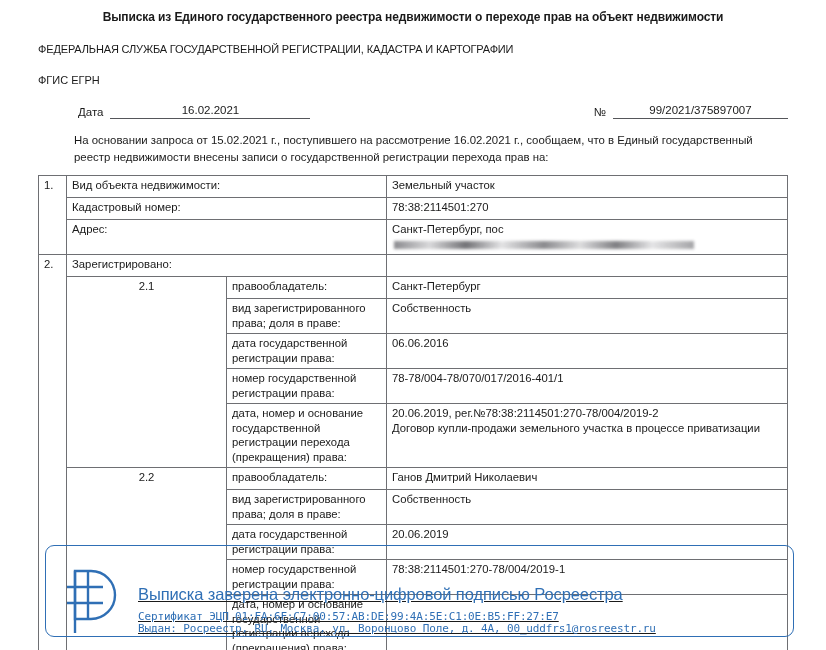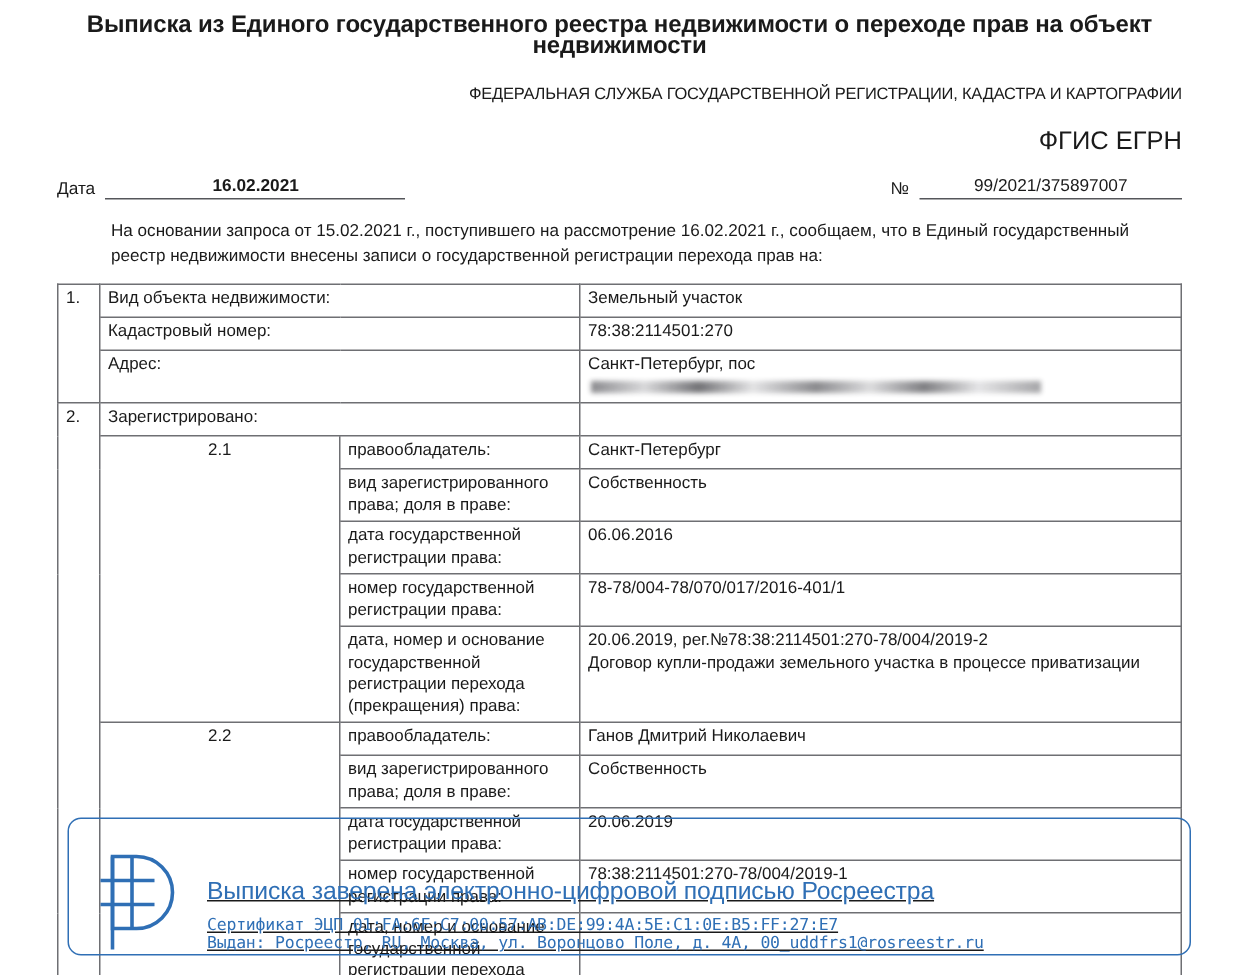--- a/index.html
+++ b/index.html
@@ -20,64 +20,64 @@
     position: relative;
     width: 826px;
     height: 650px;
     box-sizing: border-box;
     padding: 0 38px;
   }
 
   
   .doc-title {
     text-align: center;
-    font-size: 16px;
+    font-size: 12px;
     font-weight: bold;
     letter-spacing: -0.1px;
     margin: 0;
     padding-top: 10px;
     line-height: 14px;
   }
   .agency {
-    text-align: right;
+    text-align: left;
     font-size: 11px;
     margin: 0;
     padding-top: 18px;
     letter-spacing: -0.15px;
     line-height: 14px;
   }
   .system {
-    text-align: right;
-    font-size: 17px;
+    text-align: left;
+    font-size: 11px;
     margin: 0;
     padding-top: 17px;
     line-height: 14px;
   }
 
   
   .meta-row {
     display: flex;
     align-items: flex-end;
     justify-content: space-between;
     padding-top: 16px;
     font-size: 11.5px;
   }
   .meta-left, .meta-right {
     display: flex;
     align-items: flex-end;
     gap: 7px;
   }
-  .meta-label { white-space: nowrap; line-height: 14px; }
+  .meta-label { white-space: nowrap; line-height: 14px; margin-left: 40px; }
   .meta-value {
     border-bottom: 1px solid #55565a;
     text-align: center;
     line-height: 14px;
     padding-bottom: 1px;
   }
-  .meta-left .meta-value { width: 200px; font-weight: bold; }
+  .meta-left .meta-value { width: 200px; }
   .meta-right .meta-value { width: 175px; }
 
   
   .intro {
     font-size: 11.4px;
     line-height: 17px;
     padding-top: 13px;
     text-align: left;
     margin-left: 36px;
   }

